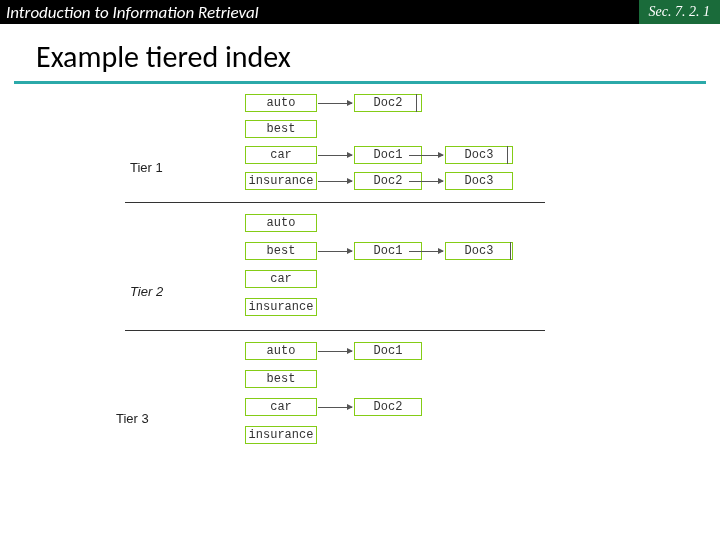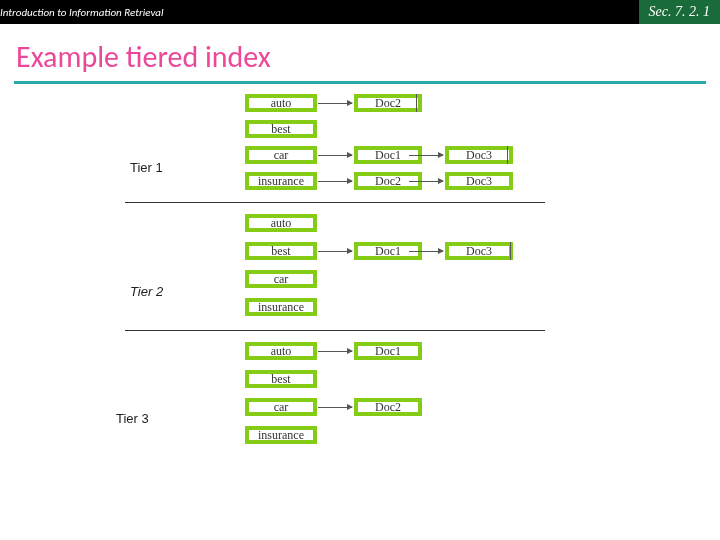--- a/index.html
+++ b/index.html
@@ -1,24 +1,24 @@
 <!DOCTYPE html>
 <html><head>
 <meta charset="utf-8">
 <style>
   * { box-sizing: border-box; margin: 0; padding: 0; }
   body { width: 720px; height: 540px; font-family: Calibri, Arial, sans-serif; background: #fff; overflow: hidden; }
   .header { width: 100%; height: 24px; background: #000; color: #fff; display: flex; justify-content: space-between; align-items: center; font-style: italic; }
-  .header-left { font-size: 11px; }
+  .header-left { font-size: 17px; padding-left: 6px; }
   .header-right { font-size: 14px; padding-right: 10px; font-family: Georgia, serif; background: #1a6b3a; height: 100%; display: flex; align-items: center; padding: 0 10px; }
-  .title { font-size: 30px; font-weight: 400; color: #ec4899; padding: 14px 0 6px 16px; }
+  .title { font-size: 30px; font-weight: 400; color: #000000; padding: 14px 0 6px 36px; }
   .title-rule { height: 3px; background: #2ba9a9; margin: 0 14px 6px 14px; }
   .diagram { position: relative; width: 720px; height: 440px; }
   .tier-label { position: absolute; font-family: Arial, sans-serif; font-size: 13px; color: #222; margin-top: 28px; }
-  .term-box, .doc-box { position: absolute; border: 4px solid #84cc16; background: #fff; font-family: Liberation Serif, serif; font-size: 12px; color: #333; display: flex; align-items: center; justify-content: center; }
+  .term-box, .doc-box { position: absolute; border: 1px solid #84cc16; background: #fff; font-family: Liberation Mono, monospace; font-size: 12px; color: #333; display: flex; align-items: center; justify-content: center; }
   .term-box { width: 72px; height: 18px; }
   .doc-box { width: 68px; height: 18px; }
   .arrow { position: absolute; height: 1px; background: #555; }
   .arrow::after { content: ''; position: absolute; right: -1px; top: -3px; width: 0; height: 0; border-left: 6px solid #555; border-top: 3.5px solid transparent; border-bottom: 3.5px solid transparent; }
   .sep { position: absolute; height: 1px; background: #333; }
   .end-tick { position: absolute; width: 1px; height: 18px; background: #555; }
 </style>
 </head>
 <body>
 

